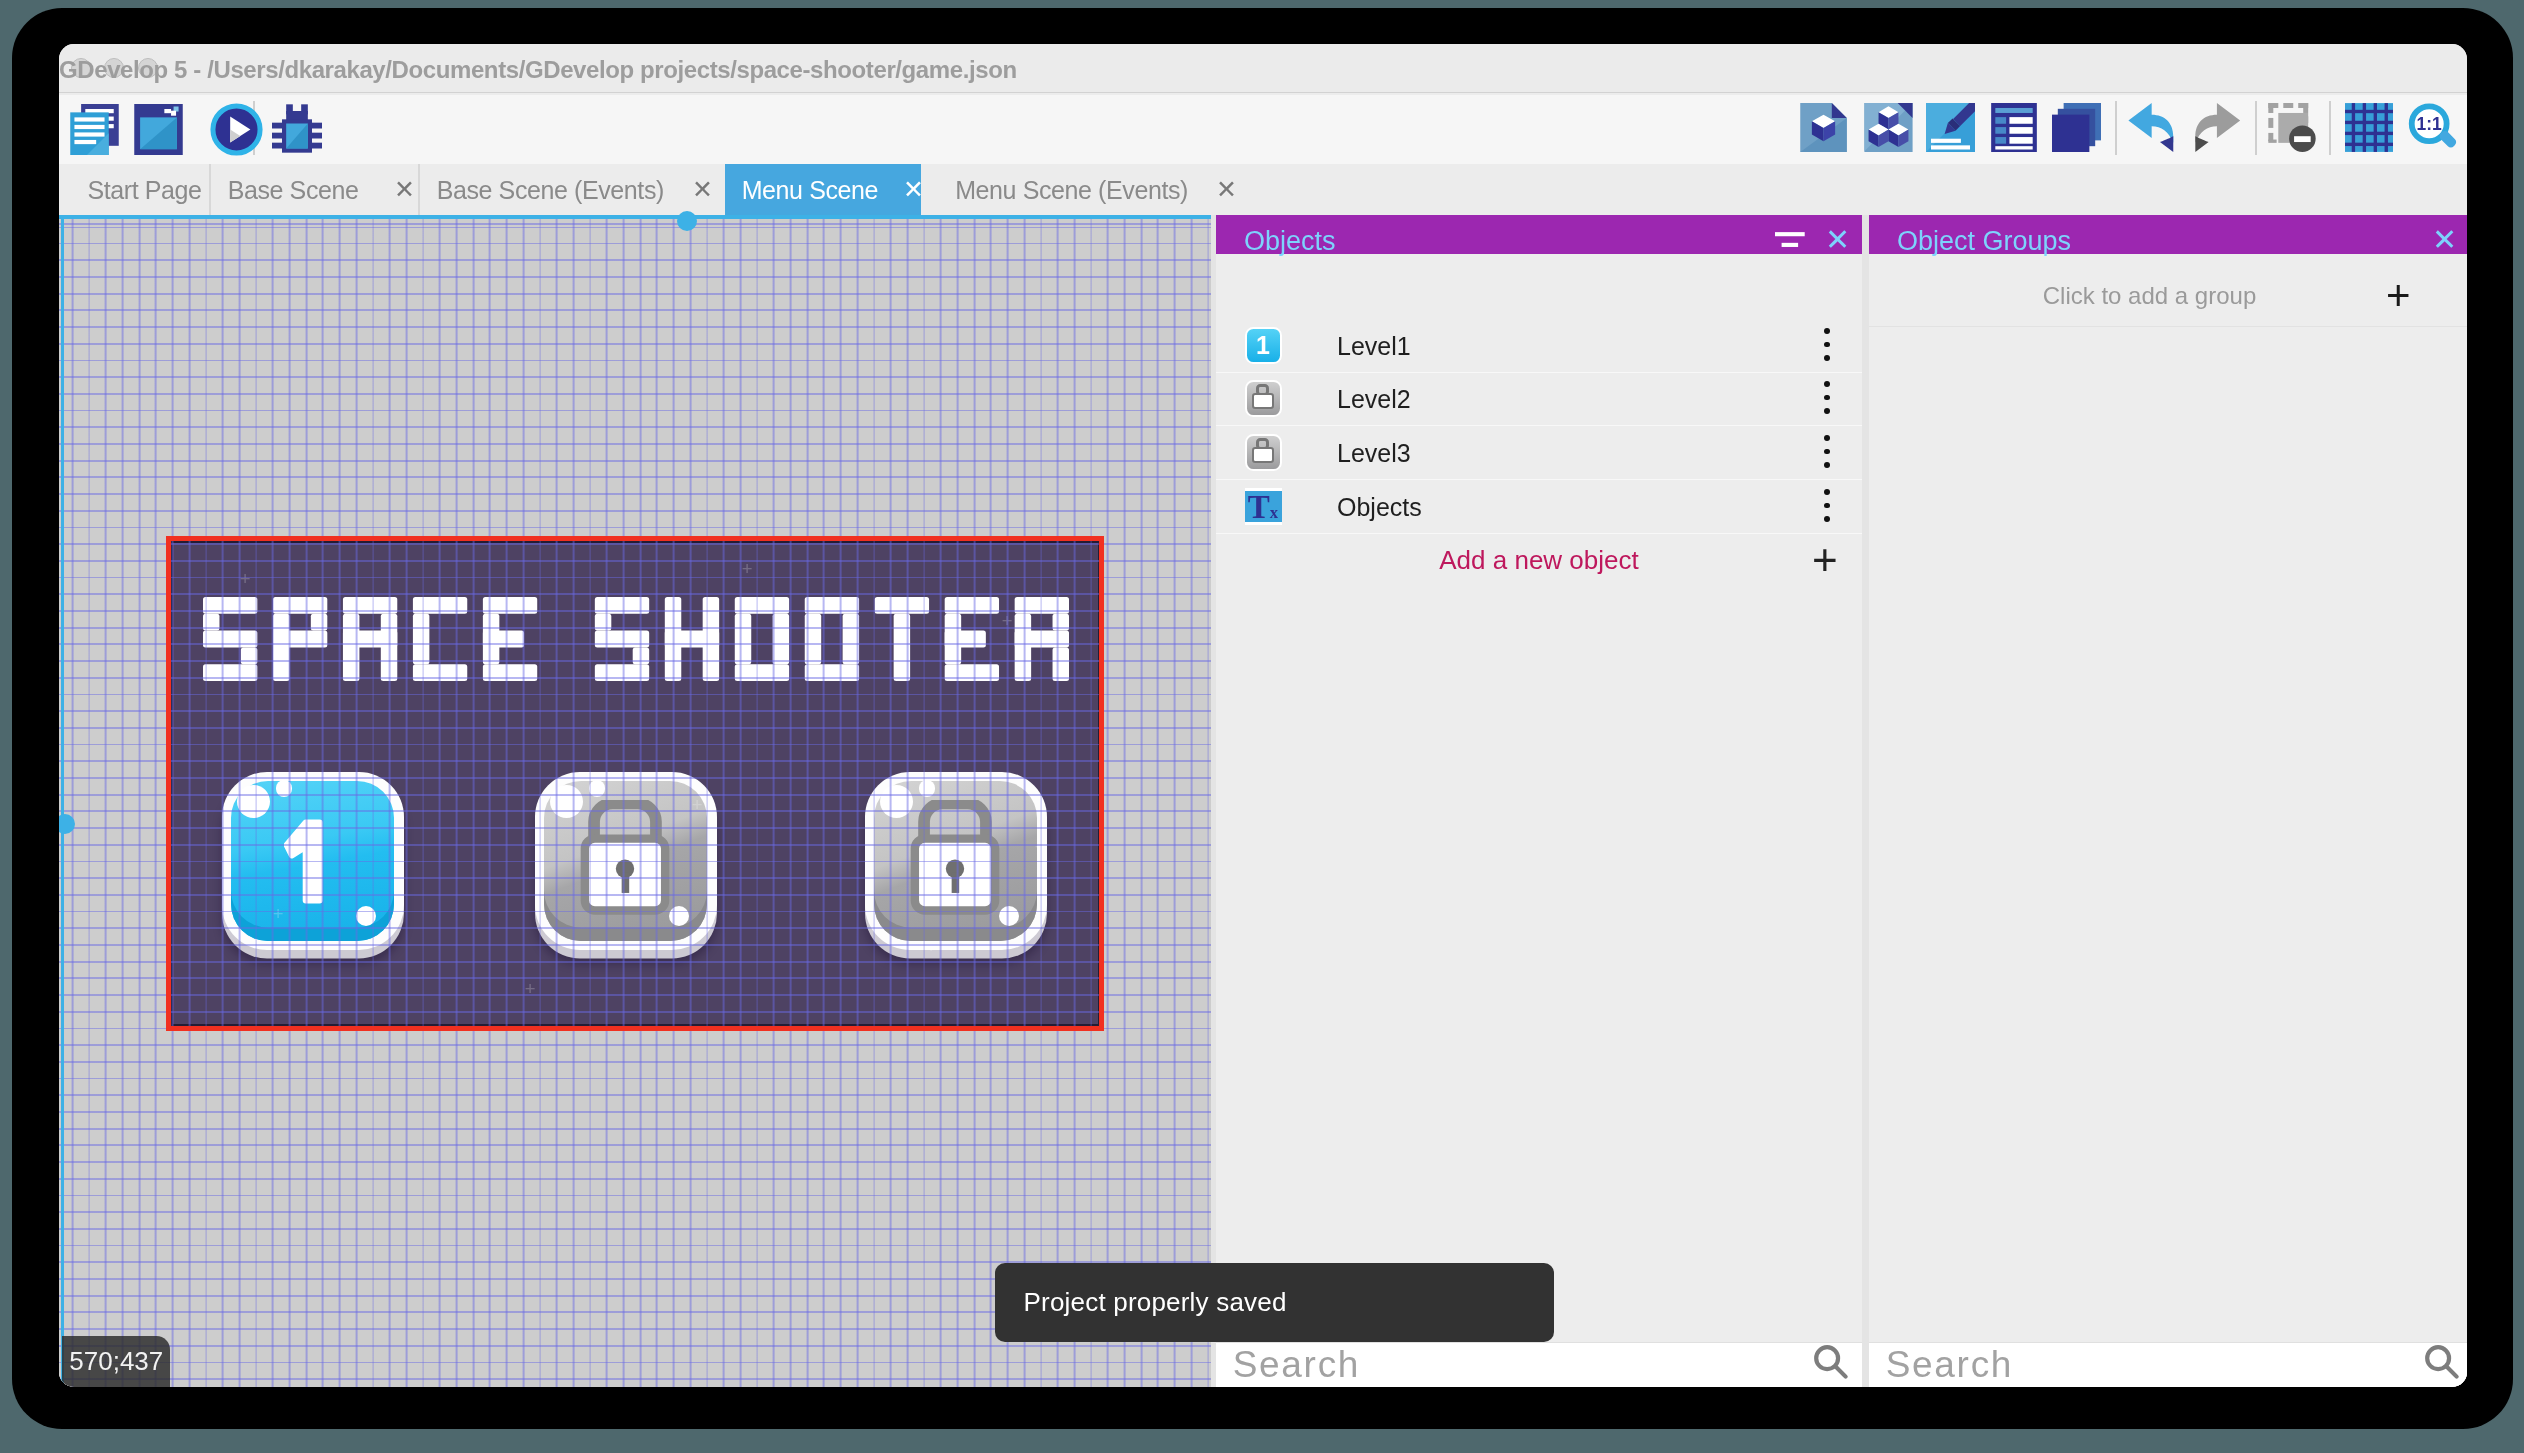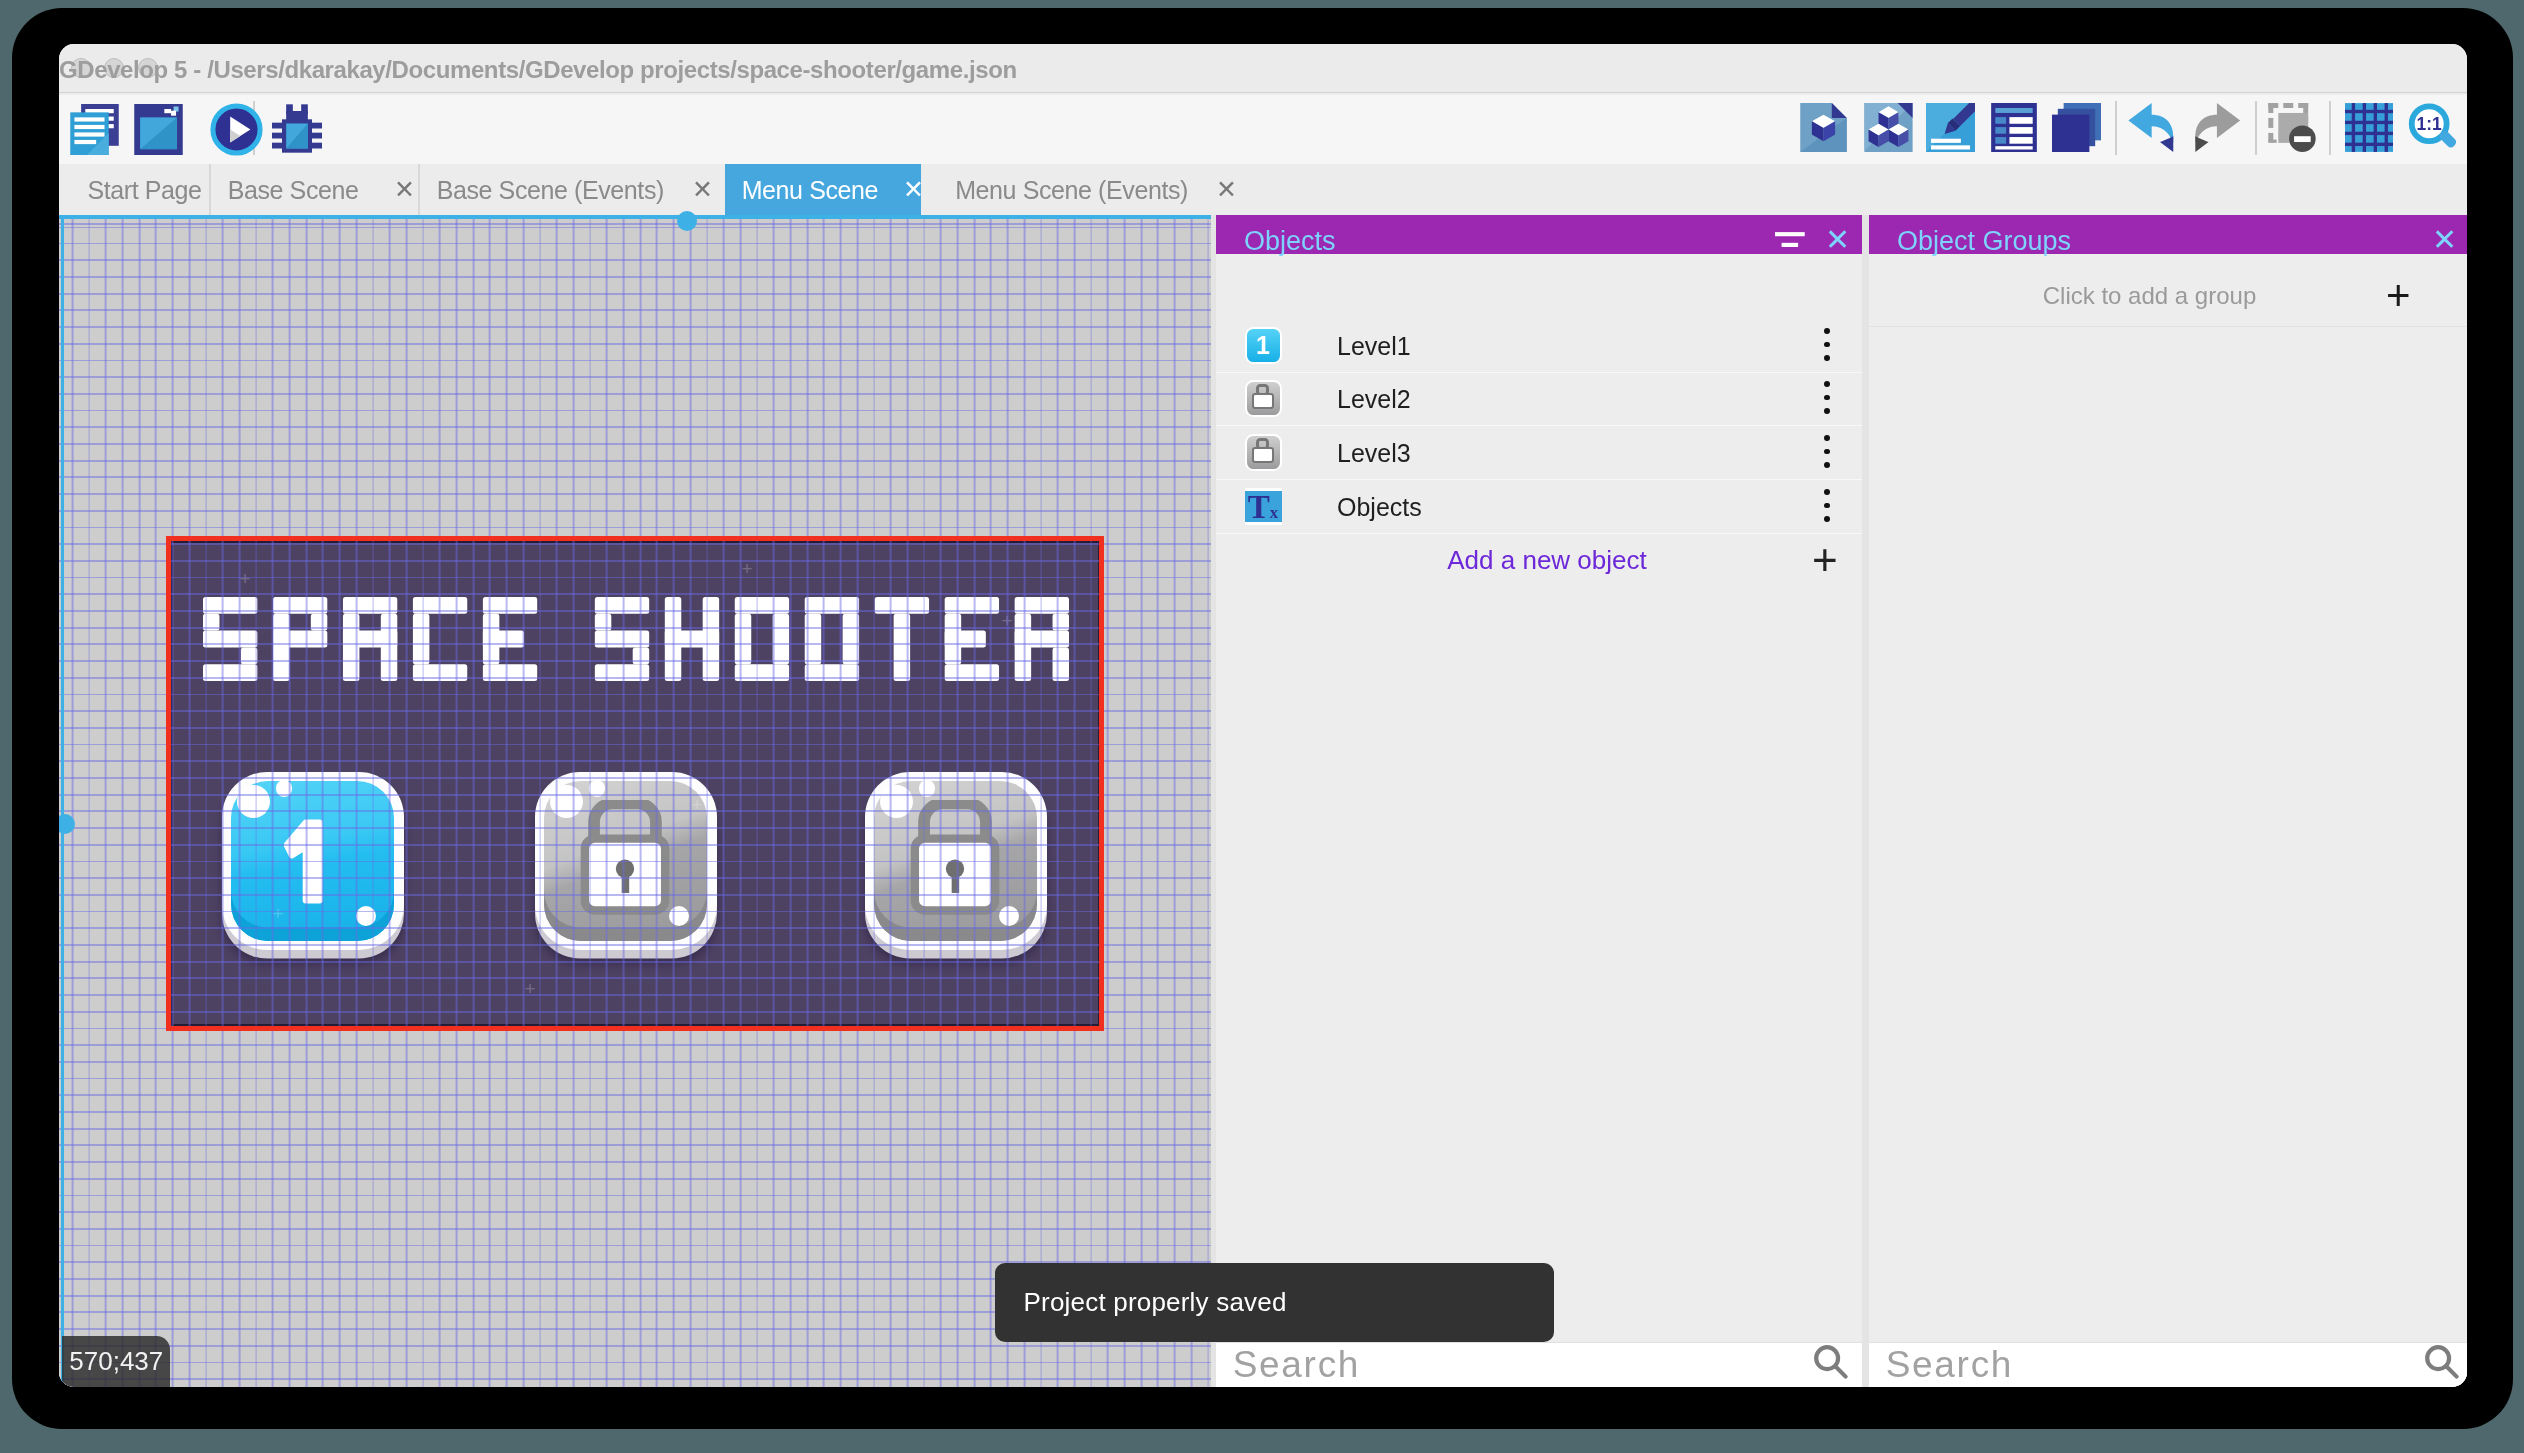--- a/index.html
+++ b/index.html
@@ -384,21 +384,21 @@
       <div class="row" style="top:265px">
           <div class="icon txicon">T<span style="font-size:16.7px">x</span></div>
           <span class="name">Objects</span>
           <div class="dots">
             <i style="top:0"></i>
             <i style="top:13.4px"></i>
             <i style="top:27px"></i>
           </div>
         </div>
       <div class="row" style="top:318px;border-bottom:none">
-          <span style="position:absolute;left:8px;width:100%;text-align:center;line-height:54px;font-size:26px;color:#6d28d9">Add a new object</span>
+          <span style="position:absolute;left:0;width:100%;text-align:center;line-height:54px;font-size:26px;color:#be185d">Add a new object</span>
           <span style="position:absolute;left:596px;line-height:54px;font-size:44px;font-weight:300;color:#222">+</span>
         </div>
       <div class="srow">
           <span class="ph">Search</span>
         <svg class="abs" style="left:596px;top:0px" width="37" height="37" viewBox="0 0 44 44">
             <circle cx="18" cy="18" r="13" fill="none" stroke="#7d7d7d" stroke-width="5"></circle>
             <line x1="28" y1="28" x2="40" y2="40" stroke="#7d7d7d" stroke-width="5" stroke-linecap="round"></line>
           </svg>
       </div>
     </div>

